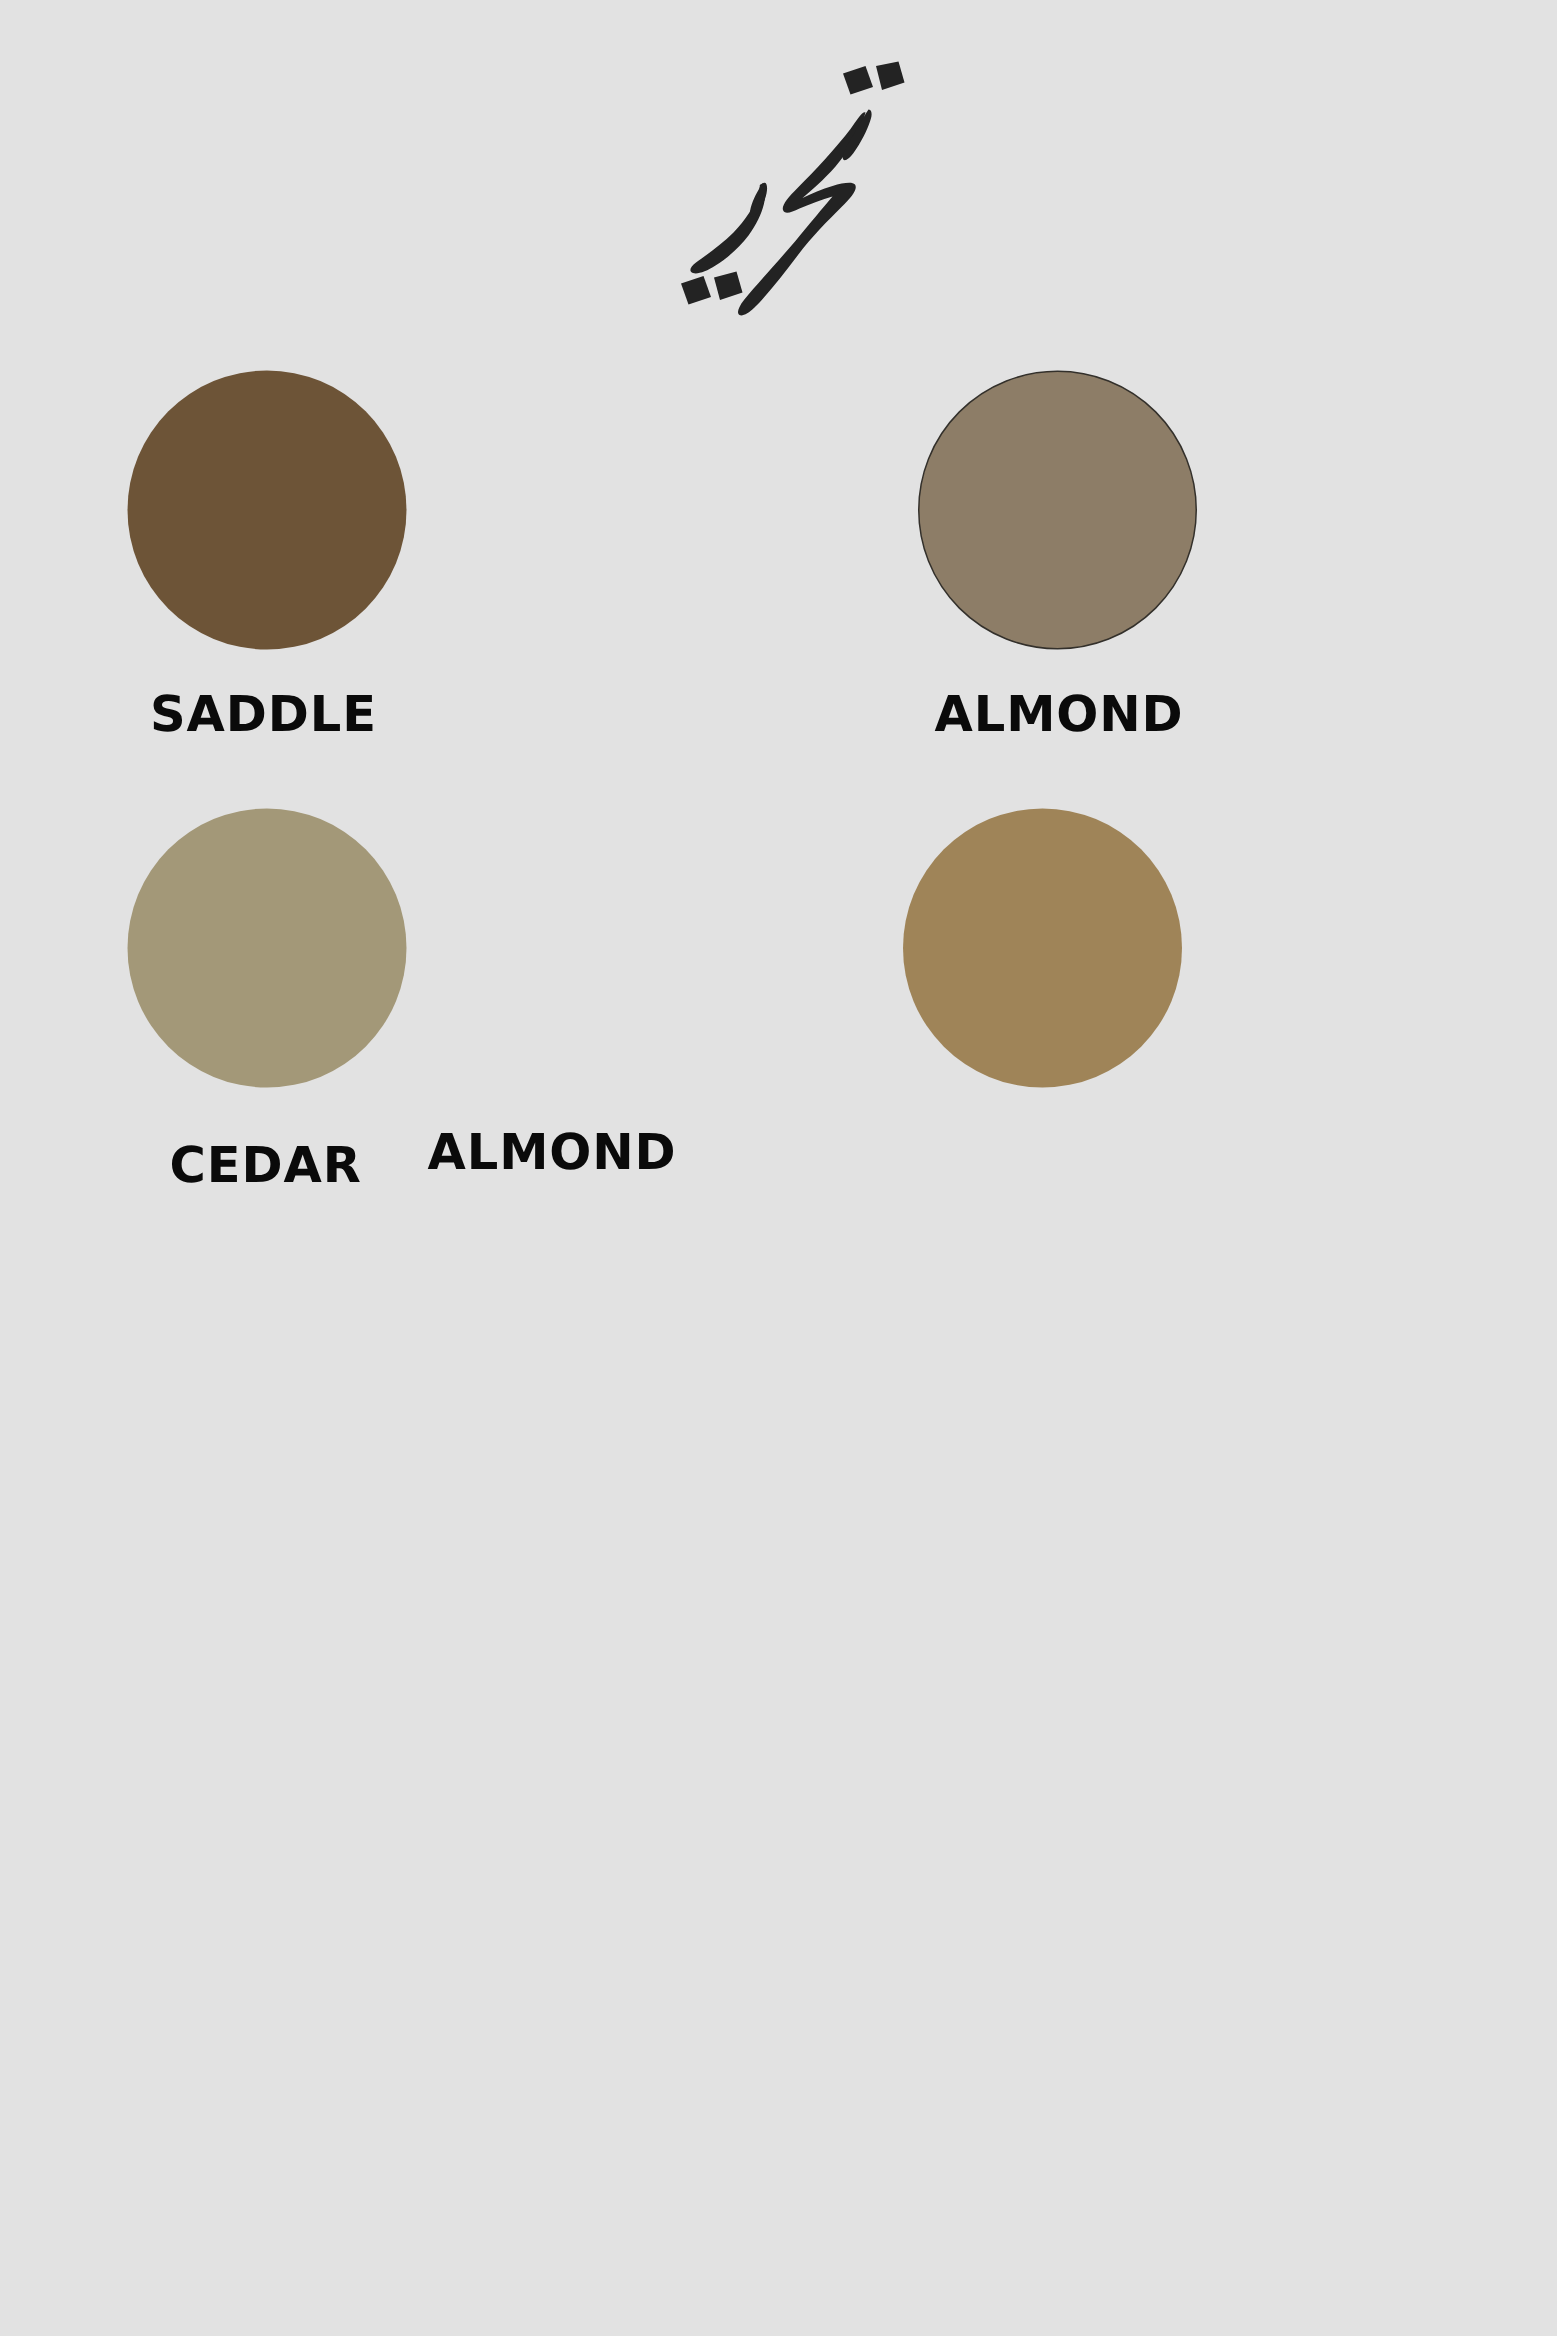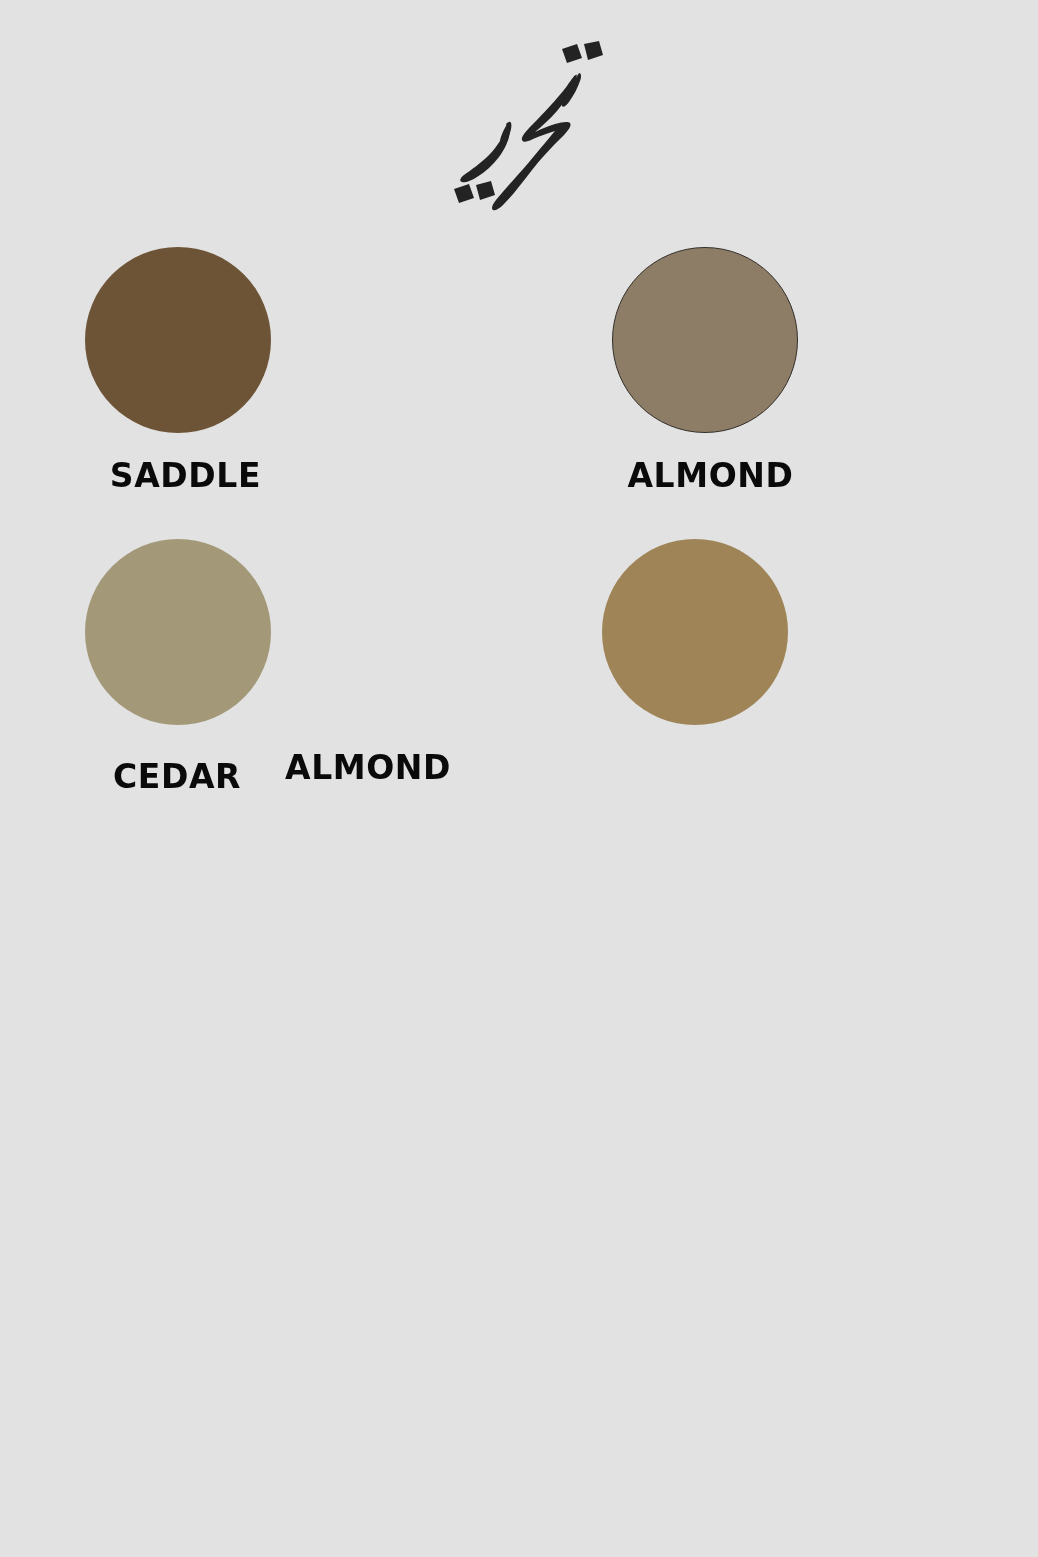--- a/index.html
+++ b/index.html
@@ -88,21 +88,21 @@
   .cell-2 .swatch-label { margin-left: 14px; }
   .cell-3 .swatch-label { margin-left: 31px; margin-top: 35px; }
   .cell-4 .swatch-label { margin-left: 14px; }
 
   .cell-1 .swatch-circle { margin-left: 341px; }
   .cell-2 .swatch-circle { margin-left: 3px; }
   .cell-3 .swatch-circle { margin-left: 3px; }
   .cell-4 .swatch-circle { margin-left: 331px; }
 
   
-  .row-1 .swatch-cell { width: auto; align-items: center; }
+  .row-1 .swatch-cell { width: auto; }
   .row-2 .swatch-cell { width: auto; }
 </style>
 </head>
 <body style="background: rgb(226, 226, 226);">
 
 <div id="page" style="background: rgb(226, 226, 226);">
 
   <div class="logo-wrap">
     <svg class="logo-svg" viewBox="0 0 180 180" xmlns="http://www.w3.org/2000/svg">
       <g fill="#232323" stroke="none">

